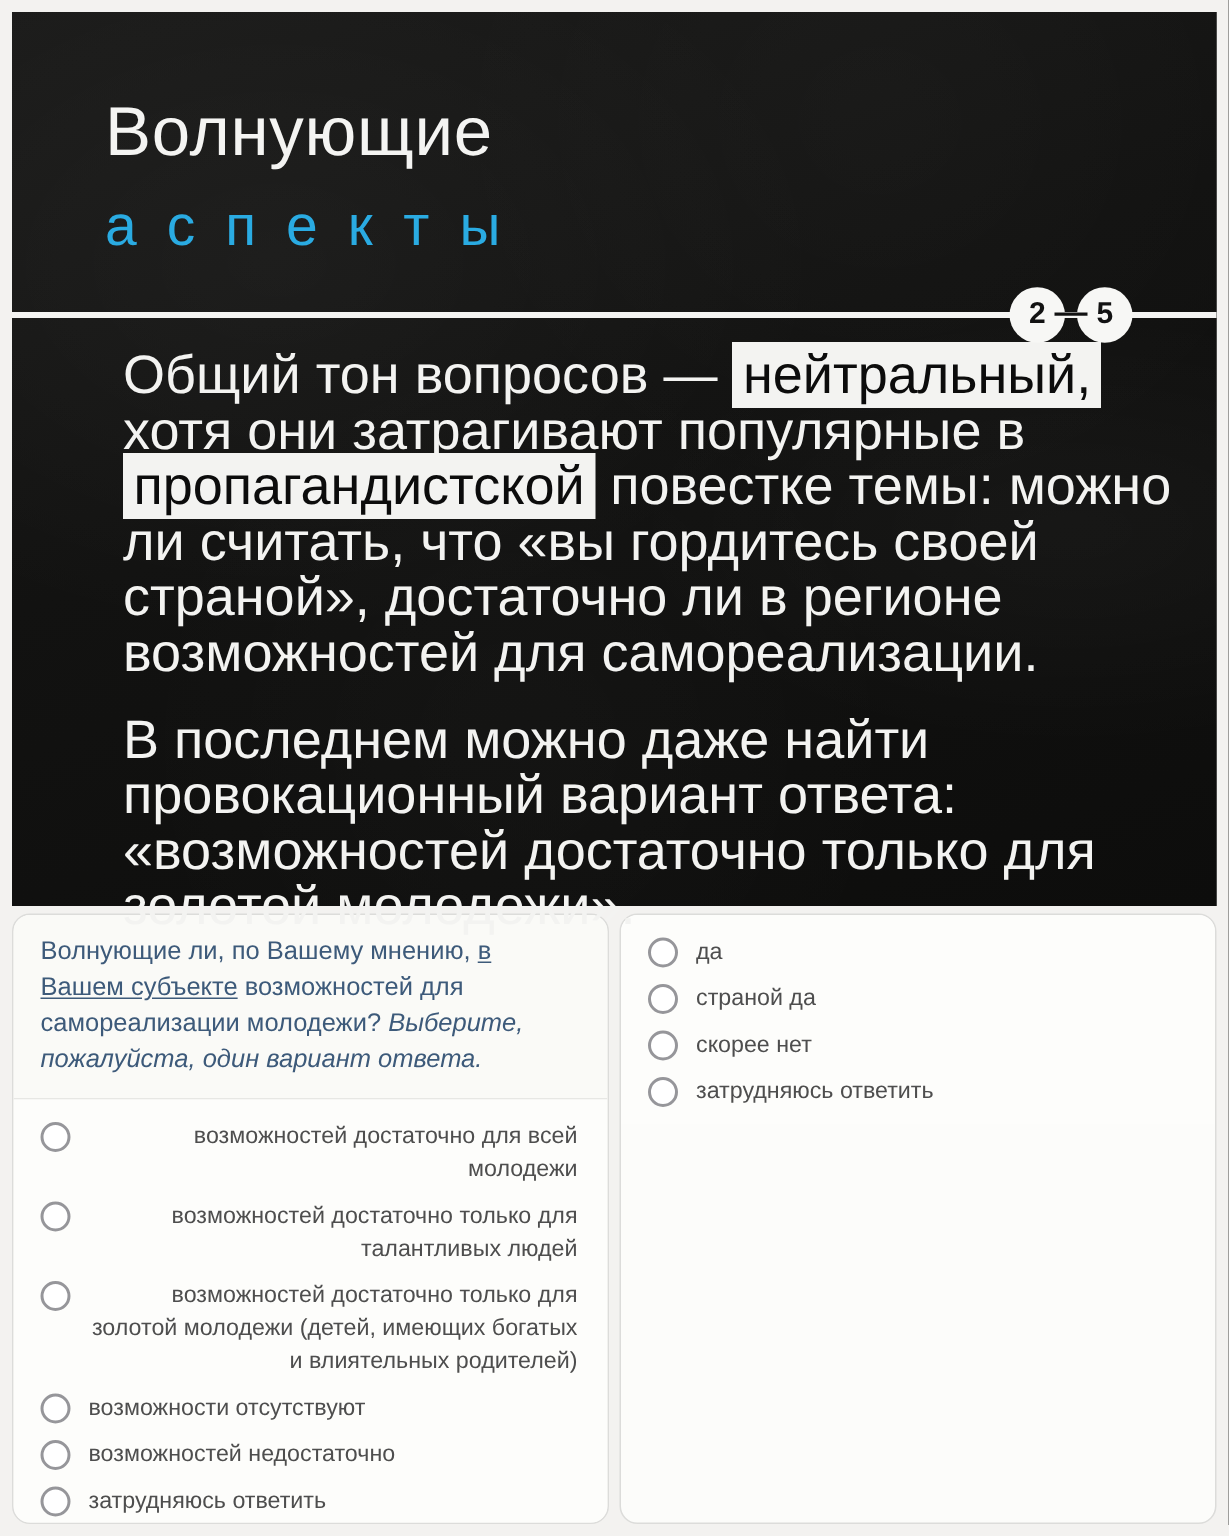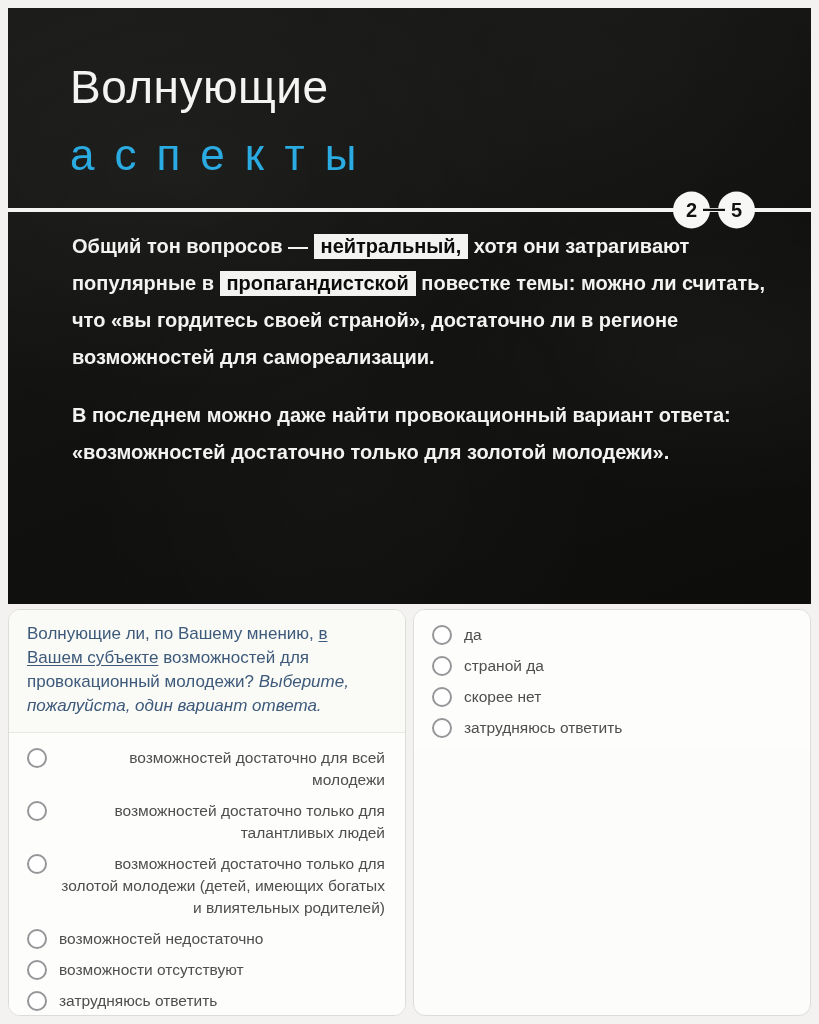--- a/index.html
+++ b/index.html
@@ -32,21 +32,21 @@
   .titles { padding:52px 0 0 62px; }
   .title {
     margin:0;
     font-size:46px;
     font-weight:500;
     letter-spacing:0.5px;
     color:#f4f4f2;
   }
   .subtitle {
     margin-top:16px;
-    font-size:44px;
+    font-size:38px;
     font-weight:500;
     letter-spacing:20px;
     color:#2aabe2;
   }
   .rule {
     position:absolute;
     top:200px; left:0; right:0;
     height:4px;
     background:#f4f4f2;
   }
@@ -65,25 +65,25 @@
     display:flex; align-items:center; justify-content:center;
   }
   .pdash {
     position:relative; z-index:2;
     margin:0 -7px; top:-2px;
     color:#121212;
     font-size:22px; font-weight:700;
   }
   .article { padding:46px 0 0 62px; width:762px; }
   .para {
-    margin:2px;
+    margin:12px;
     width:700px;
-    font-size:20px;
+    font-size:36px;
     line-height:37px;
-    font-weight:700;
+    font-weight:400;
     color:#f3f3f1;
   }
   .para + .para { margin-top:21px; }
   .hl {
     background:#f3f3f1;
     color:#0c0c0c;
     padding:1px 7px 2px;
   }
   
   .cards { display:flex; gap:7px; flex:1; min-height:0; }
@@ -146,41 +146,41 @@
 
     <div class="article">
       <p class="para"><span>Общий тон вопросов — </span><span class="hl">нейтральный,</span><span> хотя они затрагивают популярные в </span><span class="hl">пропагандистской</span><span> повестке темы: можно ли считать, что «вы гордитесь своей страной», достаточно ли в&nbsp;регионе возможностей для самореализации.</span></p>
       <p class="para">В последнем можно даже найти провокационный вариант ответа: «возможностей достаточно только для золотой молодежи».</p>
     </div>
   </div>
 
   <div class="cards">
 
     <section class="card">
-      <div class="card-head"><span>Волнующие ли, по Вашему мнению, </span><span class="ul">в Вашем субъекте</span><span> возможностей для провокационный молодежи? </span><em>Выберите, пожалуйста, один вариант ответа.</em></div>
+      <div class="card-head"><span>Волнующие ли, по Вашему мнению, </span><span class="ul">в Вашем субъекте</span><span> возможностей для самореализации молодежи? </span><em>Выберите, пожалуйста, один вариант ответа.</em></div>
       <div class="card-options">
           <div class="option-row">
             <span class="radio"></span>
             <span class="option-label">возможностей достаточно для всей молодежи</span>
           </div>
           <div class="option-row">
             <span class="radio"></span>
             <span class="option-label">возможностей достаточно только для талантливых людей</span>
           </div>
           <div class="option-row">
             <span class="radio"></span>
             <span class="option-label">возможностей достаточно только для золотой молодежи (детей, имеющих богатых и влиятельных родителей)</span>
           </div>
           <div class="option-row">
             <span class="radio"></span>
+            <span class="option-label">возможности отсутствуют</span>
+          </div>
+          <div class="option-row">
+            <span class="radio"></span>
             <span class="option-label">возможностей недостаточно</span>
-          </div>
-          <div class="option-row">
-            <span class="radio"></span>
-            <span class="option-label">возможности отсутствуют</span>
           </div>
           <div class="option-row">
             <span class="radio"></span>
             <span class="option-label">затрудняюсь ответить</span>
           </div>
         </div>
     </section>
 
     <section class="card">
       <div class="card-options">

